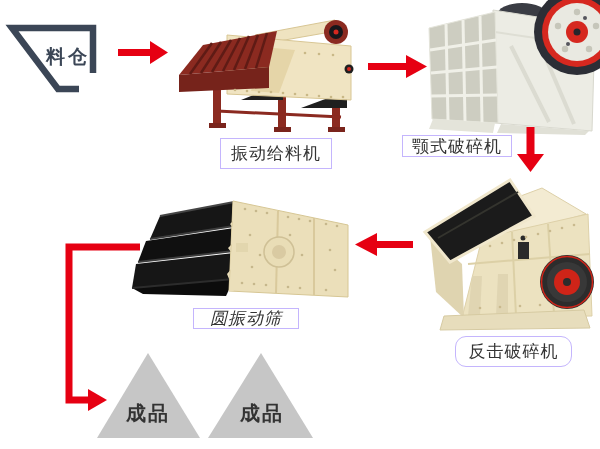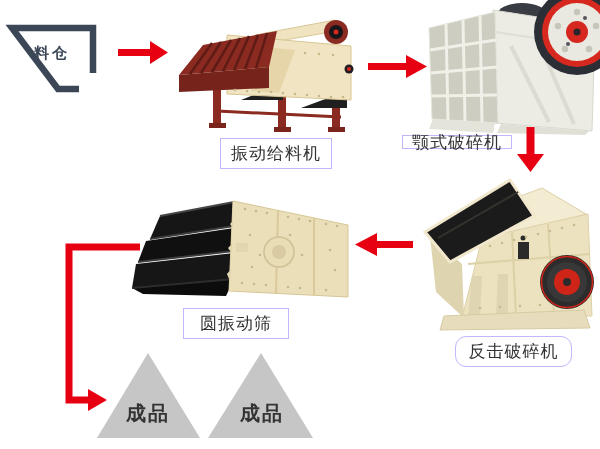--- a/index.html
+++ b/index.html
@@ -8,22 +8,22 @@
     overflow:hidden;font-family:"Liberation Sans",sans-serif;
   }
   .abs{position:absolute;}
   .label-box{
     position:absolute;box-sizing:border-box;background:#ffffff;
     border:1px solid #c4b5fd;color:#333333;font-size:17px;
     display:flex;align-items:center;justify-content:center;
     letter-spacing:1px;white-space:nowrap;
   }
   .hopper-label{
-    position:absolute;left:34px;top:44px;width:56px;text-align:left;
-    color:#3b4656;font-size:15px;font-weight:600;letter-spacing:3px;
+    position:absolute;left:34px;top:44px;width:56px;text-align:right;
+    color:#3b4656;font-size:19px;font-weight:600;letter-spacing:3px;
   }
   svg{display:block;}
   svg text{font-family:"Liberation Sans",sans-serif;}
   .tri-label{font-size:20px;font-weight:600;fill:#333333;letter-spacing:2px;}
 </style>
 </head>
 <body>
 
 <div id="stage">
 
@@ -201,23 +201,23 @@
     <polygon points="0,8 38,8 38,0 59,11.5 38,23 38,15 0,15" fill="#e60012"></polygon>
   </svg>
   <svg class="abs" style="left:517px;top:127px;" width="27" height="45" viewBox="0 0 27 45">
     <polygon points="9.5,0 17.5,0 17.5,27 27,27 13.5,45 0,27 9.5,27" fill="#e60012"></polygon>
   </svg>
   <svg class="abs" style="left:355px;top:231px;" width="58" height="27" viewBox="0 0 58 27">
     <polygon points="58,10 22,10 22,2 0,13.5 22,25 22,17 58,17" fill="#e60012"></polygon>
   </svg>
 
   <div class="label-box" style="left:220px;top:138px;width:112px;height:31px;">振动给料机</div>
-  <div class="label-box" style="left:402px;top:135px;width:110px;height:14px;">颚式破碎机</div>
+  <div class="label-box" style="left:402px;top:135px;width:110px;height:22px;">颚式破碎机</div>
   <div class="label-box" style="left:455px;top:336px;width:117px;height:31px;border-radius:11px;">反击破碎机</div>
-  <div class="label-box" style="left:183px;top:308px;width:106px;height:31px;">圆振动筛</div>
+  <div class="label-box" style="left:193px;top:308px;width:106px;height:21px;font-style:italic;">圆振动筛</div>
 
   <svg class="abs" style="left:95px;top:350px;" width="110" height="90" viewBox="0 0 110 90">
     <polygon points="53,3 2,88 105,88" fill="#c6c6c6"></polygon>
     <text class="tri-label" x="53" y="70" text-anchor="middle">成品</text>
   </svg>
   <svg class="abs" style="left:206px;top:350px;" width="112" height="90" viewBox="0 0 112 90">
     <polygon points="55,3 2,88 107,88" fill="#c6c6c6"></polygon>
     <text class="tri-label" x="56" y="70" text-anchor="middle">成品</text>
   </svg>
 

